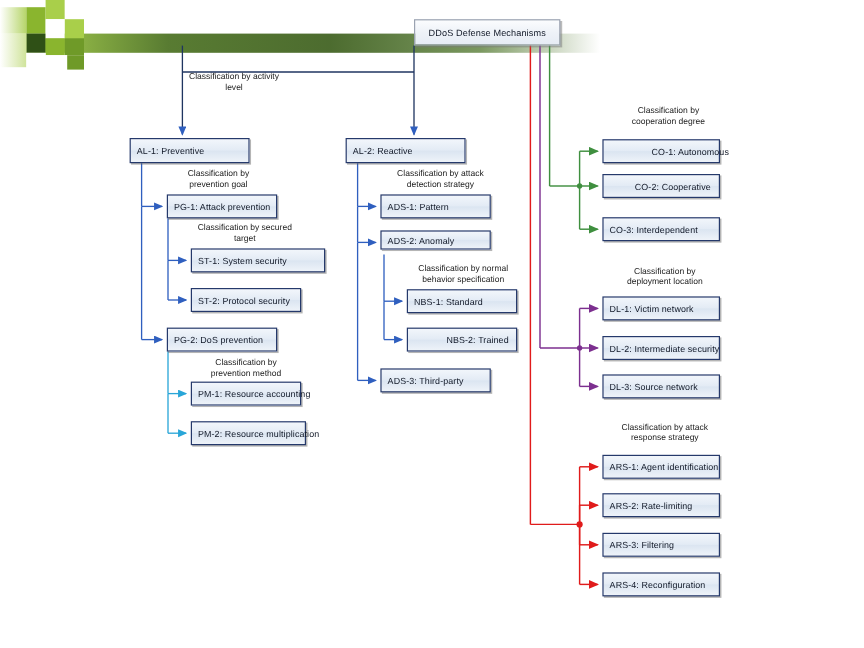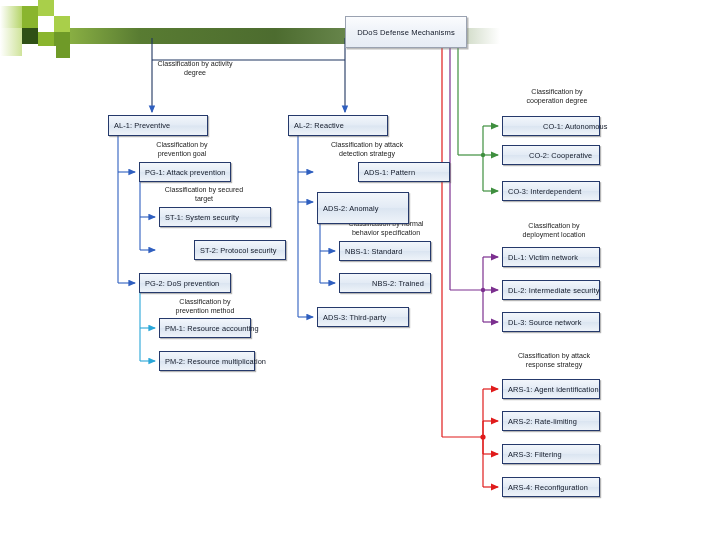--- a/index.html
+++ b/index.html
@@ -155,24 +155,24 @@
       <path d="M483,437 L483,421"></path>
       <path d="M483,421 L498,421" marker-end="url(#ahRed)"></path>
       <path d="M483,437 L483,454"></path>
       <path d="M483,454 L498,454" marker-end="url(#ahRed)"></path>
       <path d="M483,437 L483,487"></path>
       <path d="M483,487 L498,487" marker-end="url(#ahRed)"></path>
       <circle cx="483" cy="437" r="2.6" fill="#e01b1b" stroke="none"></circle>
     </g>
   </svg>
 
-  <div class="node root" style="left:345px;top:16px;width:122px;height:32px;">DDoS Defense Mechanisms</div>
+  <div class="node root" style="left:345px;top:16px;width:122px;height:22px;">DDoS Defense Mechanisms</div>
 
   <div class="caption" style="left:130px;top:60px;width:130px;">Classification by activity
-degree</div>
+level</div>
   <div class="caption" style="left:120px;top:141px;width:124px;">Classification by
 prevention goal</div>
   <div class="caption" style="left:138px;top:186px;width:132px;">Classification by secured
 target</div>
   <div class="caption" style="left:140px;top:298px;width:130px;">Classification by
 prevention method</div>
   <div class="caption" style="left:300px;top:141px;width:134px;">Classification by attack
 detection strategy</div>
   <div class="caption" style="left:318px;top:220px;width:136px;">Classification by normal
 behavior specification</div>
@@ -181,27 +181,27 @@
   <div class="caption" style="left:492px;top:222px;width:124px;">Classification by
 deployment location</div>
   <div class="caption" style="left:490px;top:352px;width:128px;">Classification by attack
 response strategy</div>
 
   <div class="node" style="left:108px;top:115px;width:100px;height:21px;">AL-1: Preventive</div>
   <div class="node" style="left:288px;top:115px;width:100px;height:21px;">AL-2: Reactive</div>
 
   <div class="node" style="left:139px;top:162px;width:92px;height:20px;">PG-1: Attack prevention</div>
   <div class="node" style="left:159px;top:207px;width:112px;height:20px;">ST-1: System security</div>
-  <div class="node" style="left:159px;top:240px;width:92px;height:20px;margin-left:35px;">ST-2: Protocol security</div>
+  <div class="node" style="left:159px;top:240px;width:92px;height:20px;">ST-2: Protocol security</div>
   <div class="node" style="left:139px;top:273px;width:92px;height:20px;">PG-2: DoS prevention</div>
   <div class="node" style="left:159px;top:318px;width:92px;height:20px;">PM-1: Resource accounting</div>
   <div class="node" style="left:159px;top:351px;width:96px;height:20px;">PM-2: Resource multiplication</div>
 
-  <div class="node" style="left:317px;top:162px;width:92px;height:20px;margin-left:41px;">ADS-1: Pattern</div>
-  <div class="node" style="left:317px;top:192px;width:92px;height:32px;">ADS-2: Anomaly</div>
+  <div class="node" style="left:317px;top:162px;width:92px;height:20px;">ADS-1: Pattern</div>
+  <div class="node" style="left:317px;top:192px;width:92px;height:16px;">ADS-2: Anomaly</div>
   <div class="node" style="left:339px;top:241px;width:92px;height:20px;">NBS-1: Standard</div>
   <div class="node" style="left:339px;top:273px;width:92px;height:20px;padding-left:32px;">NBS-2: Trained</div>
   <div class="node" style="left:317px;top:307px;width:92px;height:20px;">ADS-3: Third-party</div>
 
   <div class="node" style="left:502px;top:116px;width:98px;height:20px;padding-left:40px;">CO-1: Autonomous</div>
   <div class="node" style="left:502px;top:145px;width:98px;height:20px;padding-left:26px;">CO-2: Cooperative</div>
   <div class="node" style="left:502px;top:181px;width:98px;height:20px;">CO-3: Interdependent</div>
 
   <div class="node" style="left:502px;top:247px;width:98px;height:20px;">DL-1: Victim network</div>
   <div class="node" style="left:502px;top:280px;width:98px;height:20px;">DL-2: Intermediate security</div>

